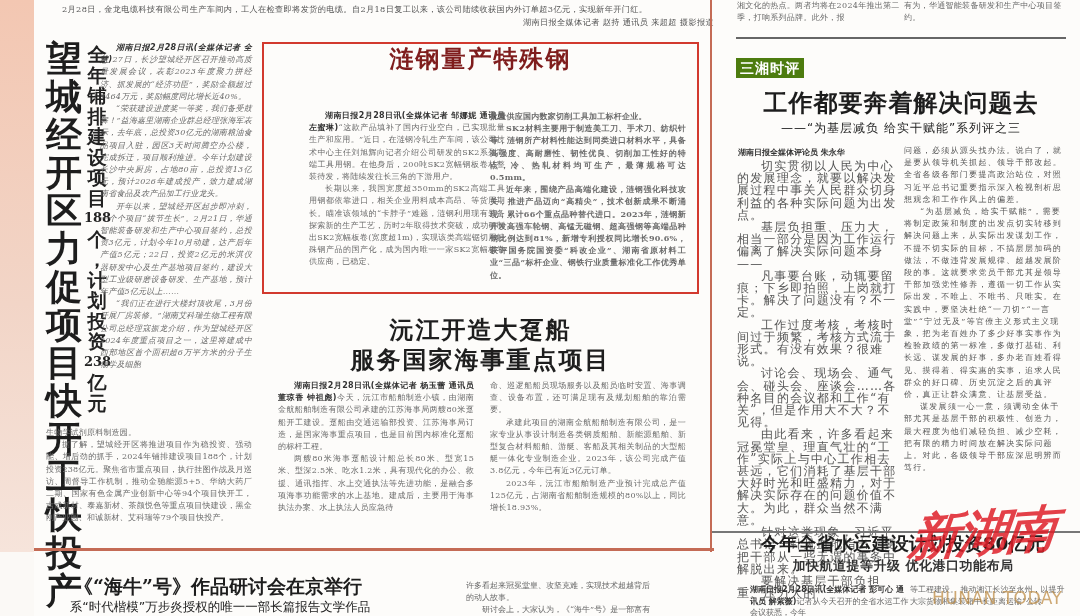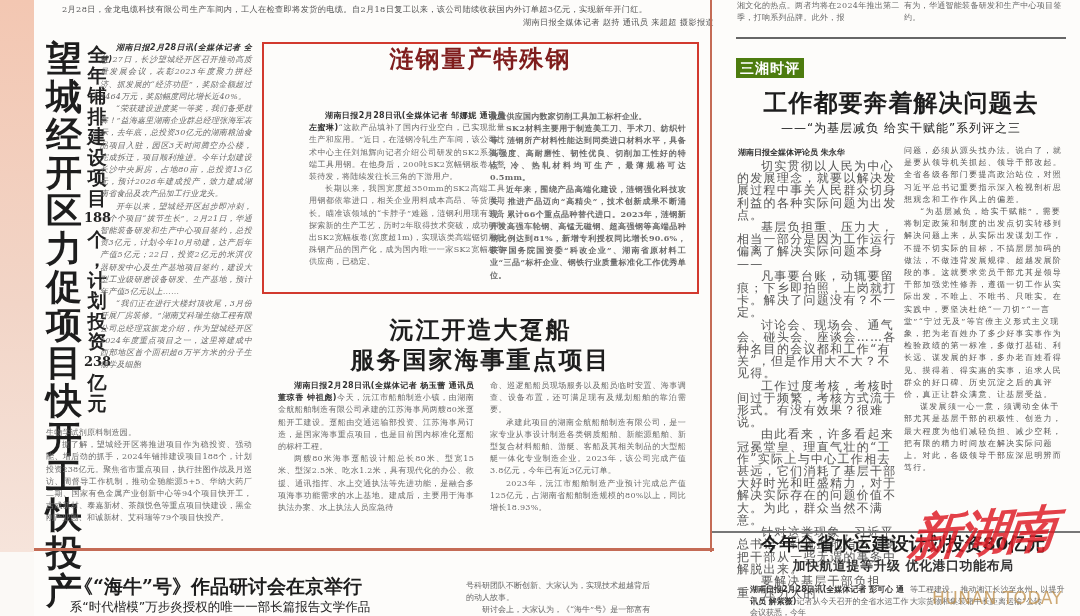--- a/index.html
+++ b/index.html
@@ -160,22 +160,22 @@
 <div class="abs hline-gray" style="left:736px;top:37px;width:330px;"></div>
 
 <div class="abs tag">三湘时评</div>
 <div class="abs cm-title">工作都要奔着解决问题去</div>
 <div class="abs cm-sub">——“为基层减负 给实干赋能”系列评之三</div>
 <div class="abs cm-byline">湖南日报全媒体评论员 朱永华</div>
 <div class="abs cm-c1" style="top:160px;">
   <p>切实贯彻以人民为中心的发展理念，就要以解决发展过程中事关人民群众切身利益的各种实际问题为出发点。</p>
   <p>基层负担重、压力大，相当一部分是因为工作运行偏离了解决实际问题本身——</p>
   <p>凡事要台账，动辄要留痕；下乡即拍照，上岗就打卡。解决了问题没有？不一定。</p>
+  <p>工作过度考核，考核时间过于频繁，考核方式流于形式。有没有效果？很难说。</p>
   <p>讨论会、现场会、通气会、碰头会、座谈会……各种名目的会议都和工作“有关”，但是作用大不大？不见得。</p>
-  <p>工作过度考核，考核时间过于频繁，考核方式流于形式。有没有效果？很难说。</p>
   <p>由此看来，许多看起来冠冕堂皇、理直气壮的“工作”实际上与中心工作相去甚远，它们消耗了基层干部大好时光和旺盛精力，对于解决实际存在的问题价值不大。为此，群众当然不满意。</p>
   <p>针对这类现象，习近平总书记一针见血地指出：要把干部从一些无谓的事务中解脱出来。</p>
   <p>要解决基层干部负担重、压力大的</p>
 </div>
 <div class="abs cm-c2">
   <p class="noind">问题，必须从源头找办法。说白了，就是要从领导机关抓起、领导干部改起。全省各级各部门要提高政治站位，对照习近平总书记重要指示深入检视剖析思想观念和工作作风上的偏差。</p>
   <p>“为基层减负，给实干赋能”，需要将制定政策和制度的出发点切实转移到解决问题上来，从实际出发谋划工作，不提不切实际的目标，不搞层层加码的做法，不做违背发展规律、超越发展阶段的事。这就要求党员干部尤其是领导干部加强党性修养，遵循一切工作从实际出发，不唯上、不唯书、只唯实。在实践中，要坚决杜绝“一刀切”“一言堂”“宁过无及”等官僚主义形式主义现象，把为老百姓办了多少好事实事作为检验政绩的第一标准，多做打基础、利长远、谋发展的好事，多办老百姓看得见、摸得着、得实惠的实事，追求人民群众的好口碑、历史沉淀之后的真评价，真正让群众满意、让基层受益。</p>
   <p>谋发展须一心一意，须调动全体干部尤其是基层干部的积极性、创造力，最大程度为他们减轻负担、减少空耗，把有限的精力时间放在解决实际问题上。对此，各级领导干部应深思明辨而笃行。</p>
 </div>
 <div class="abs hline-bot"></div>
@@ -186,15 +186,15 @@
   <span class="lead">湖南日报2月28日讯(全媒体记者 彭可心 通讯员 解紫薇)</span><span>记者从今天召开的全省水运工作会议获悉，今年</span>
 </div>
 <div class="abs sy-c2">等工程建设。 推动湘江长沙至永州，以提升大宗货物和集装箱中长距离运输“公转</div>
 
 <div class="abs wm-cn">新湖南</div>
 <div class="abs wm-en">HUNAN TODAY</div>
 
 <div class="abs hn-title">《“海牛”号》作品研讨会在京举行</div>
 <div class="abs hn-sub">系“时代楷模”万步炎授权的唯一一部长篇报告文学作品</div>
 <div class="abs hn-c2">
-  <p class="noind">号科研团队不断创新、大家认为，实现技术超越背后的动人故事。</p>
+  <p class="noind">许多看起来冠冕堂皇、攻坚克难，实现技术超越背后的动人故事。</p>
   <p>研讨会上，大家认为，《“海牛”号》是一部富有时</p>
 </div>
 
 </body></html>

